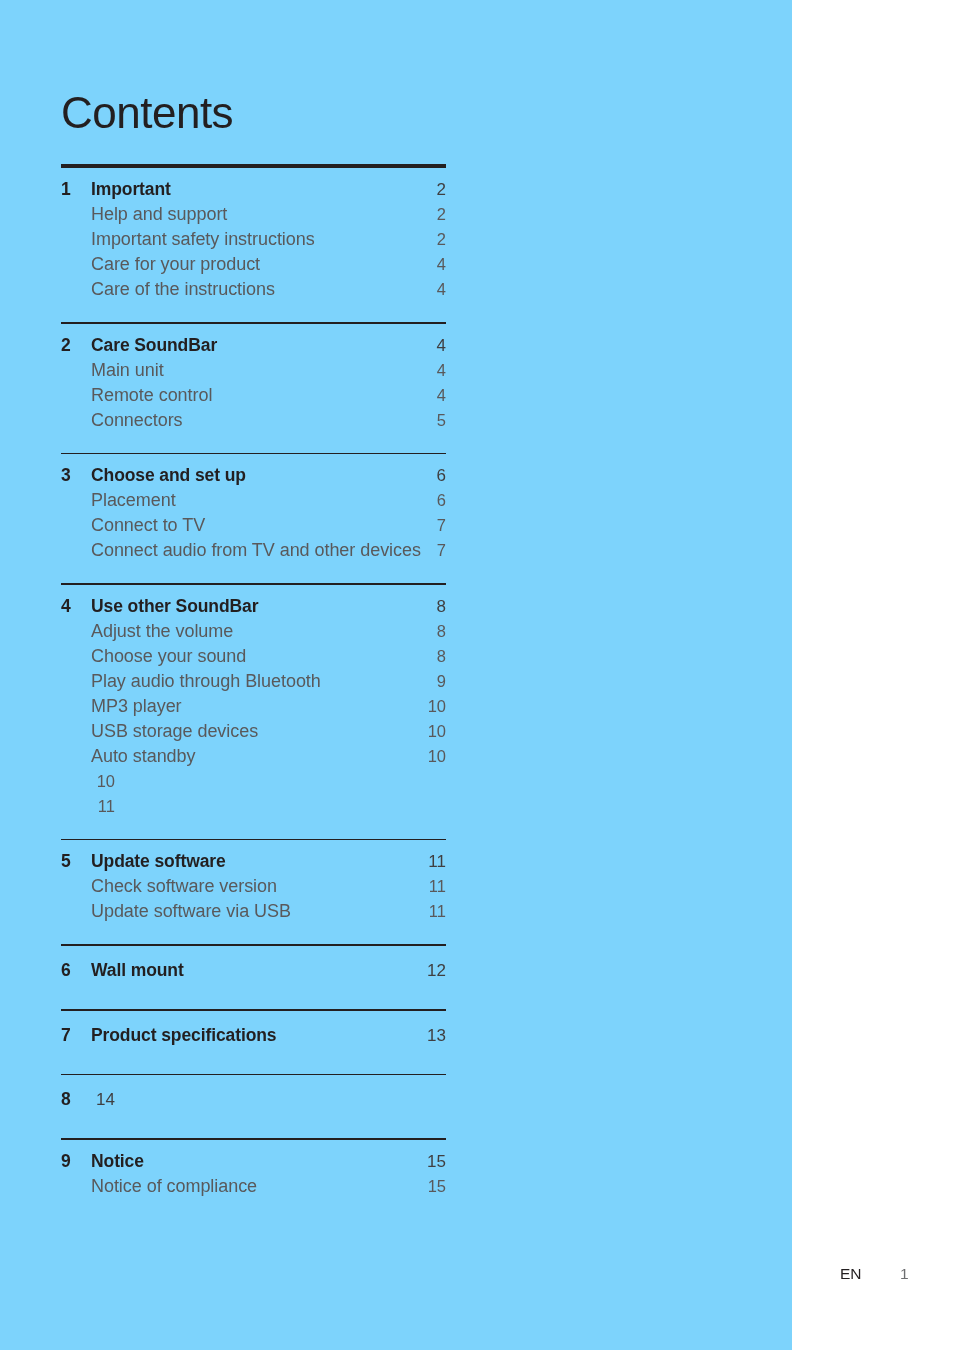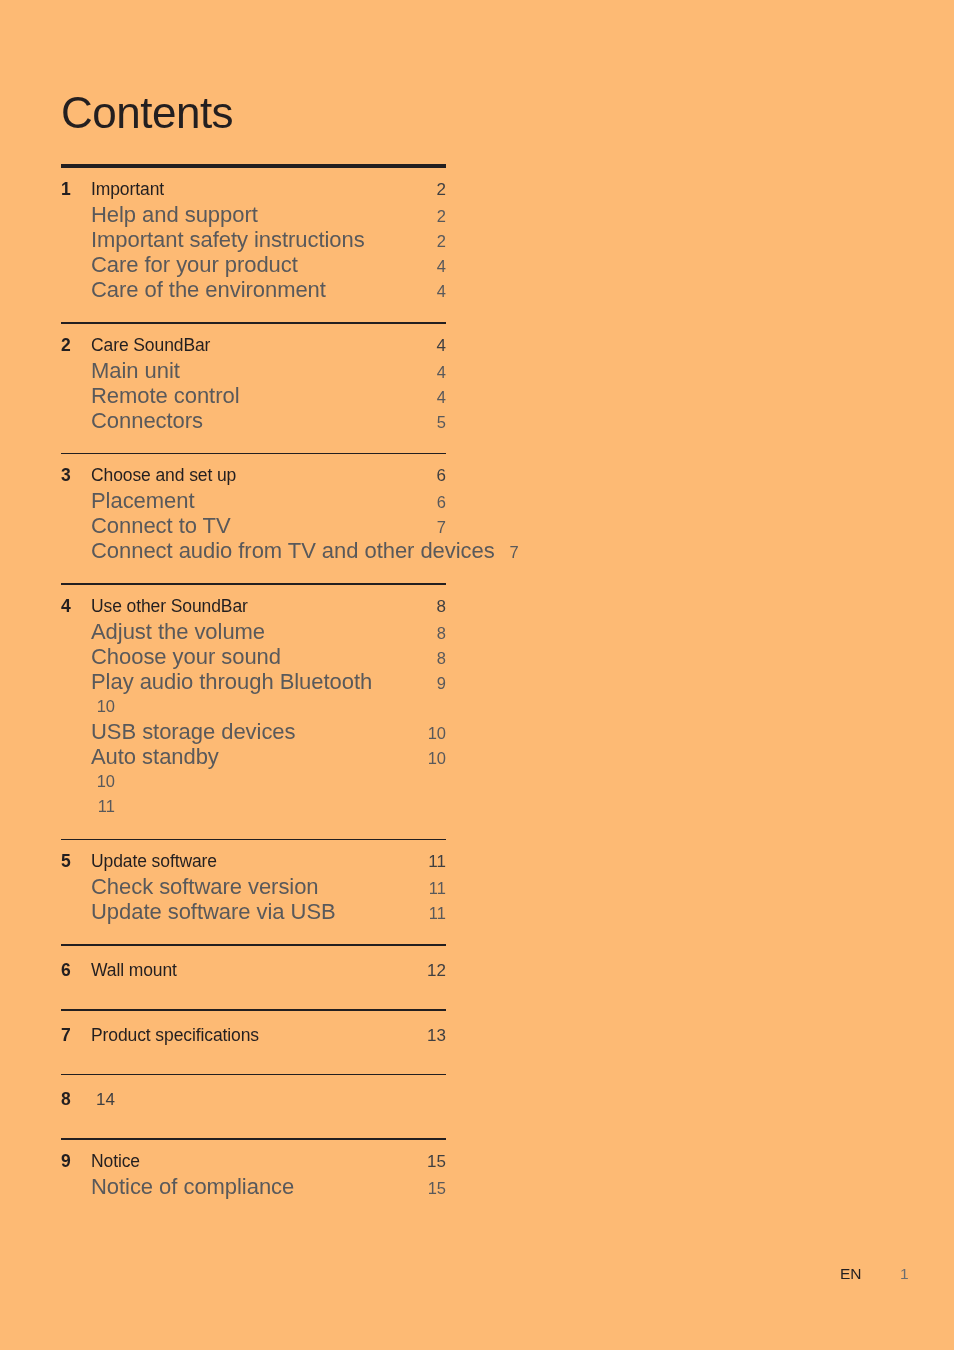--- a/index.html
+++ b/index.html
@@ -11,23 +11,23 @@
     width: 954px;
     height: 1350px;
     position: relative;
     font-family: "Liberation Sans", sans-serif;
     -webkit-font-smoothing: antialiased;
   }
 
   .page {
     position: absolute;
     inset: 0;
-    width: 954px;
+    width: 792px;
     height: 1350px;
-    background: #fdba74;
+    background: #7dd3fc;
   }
 
   
   .page-title {
     position: absolute;
     left: 61px;
     top: 58px;
     font-size: 44px;
     line-height: 52px;
     font-weight: 400;
@@ -90,40 +90,40 @@
   .row .pg {
     flex: 0 0 auto;
     text-align: right;
     min-width: 24px;
     line-height: 25px;
   }
 
   
   .row.heading .label {
     font-size: 17.5px;
-    font-weight: 400;
+    font-weight: 700;
     color: #231f20;
     letter-spacing: -0.1px;
   }
   .row.heading .pg {
     font-size: 17px;
     font-weight: 400;
     color: #3f3f41;
   }
 
   
   .row.sub {
     height: 25px;
   }
   .row.sub .num {
     width: 30px;
     flex: 0 0 30px;
   }
   .row.sub .label {
-    font-size: 22px;
+    font-size: 18px;
     font-weight: 400;
     color: #59595b;
     letter-spacing: -0.05px;
   }
   .row.sub .pg {
     font-size: 16.5px;
     font-weight: 400;
     color: #59595b;
   }
 
@@ -184,21 +184,21 @@
             <span class="label">Important safety instructions</span>
             <span class="pg">2</span>
           </div>
           <div class="row sub">
             <span class="num"></span>
             <span class="label">Care for your product</span>
             <span class="pg">4</span>
           </div>
           <div class="row sub">
             <span class="num"></span>
-            <span class="label">Care of the environment</span>
+            <span class="label">Care of the instructions</span>
             <span class="pg">4</span>
           </div>
         </div>
       </div>
       <div class="toc-section">
         <div class="rule"></div>
         <div class="section-body">
           <div class="row heading">
             <span class="num">2</span>
             <span class="label">Care SoundBar</span>
@@ -264,20 +264,21 @@
             <span class="label">Choose your sound</span>
             <span class="pg">8</span>
           </div>
           <div class="row sub">
             <span class="num"></span>
             <span class="label">Play audio through Bluetooth</span>
             <span class="pg">9</span>
           </div>
           <div class="row sub">
             <span class="num"></span>
+            <span class="label">MP3 player</span>
             <span class="pg">10</span>
           </div>
           <div class="row sub">
             <span class="num"></span>
             <span class="label">USB storage devices</span>
             <span class="pg">10</span>
           </div>
           <div class="row sub">
             <span class="num"></span>
             <span class="label">Auto standby</span>

